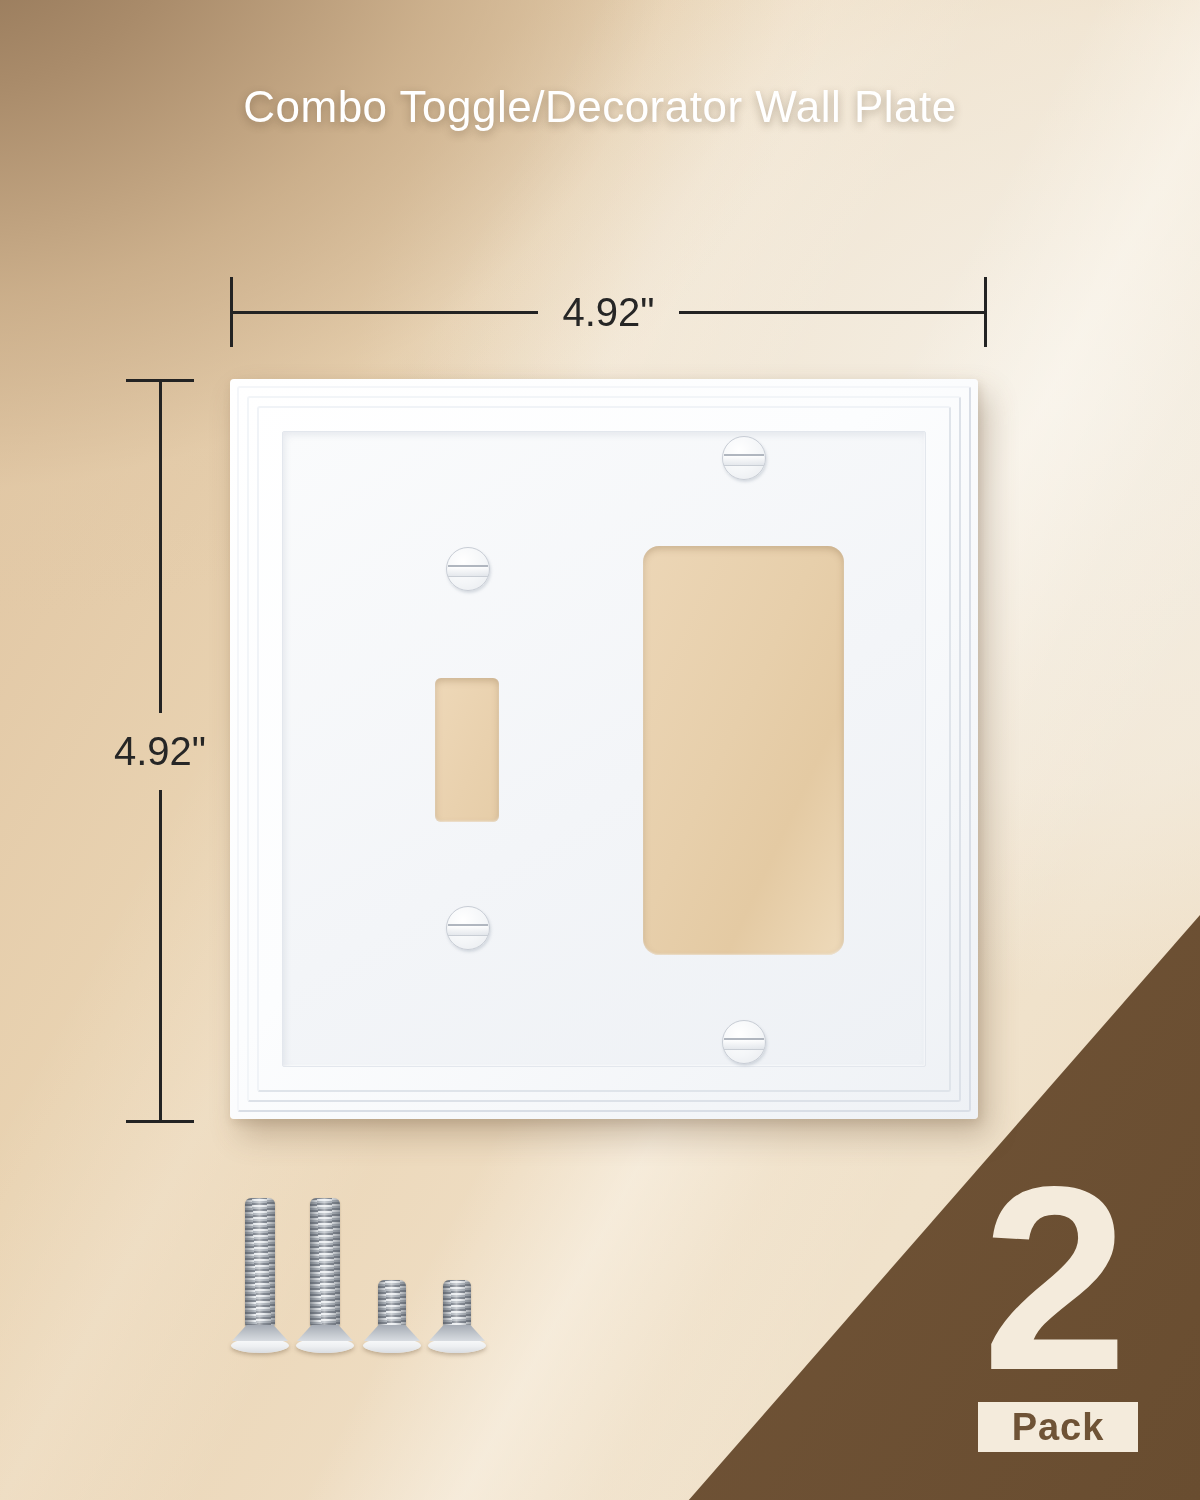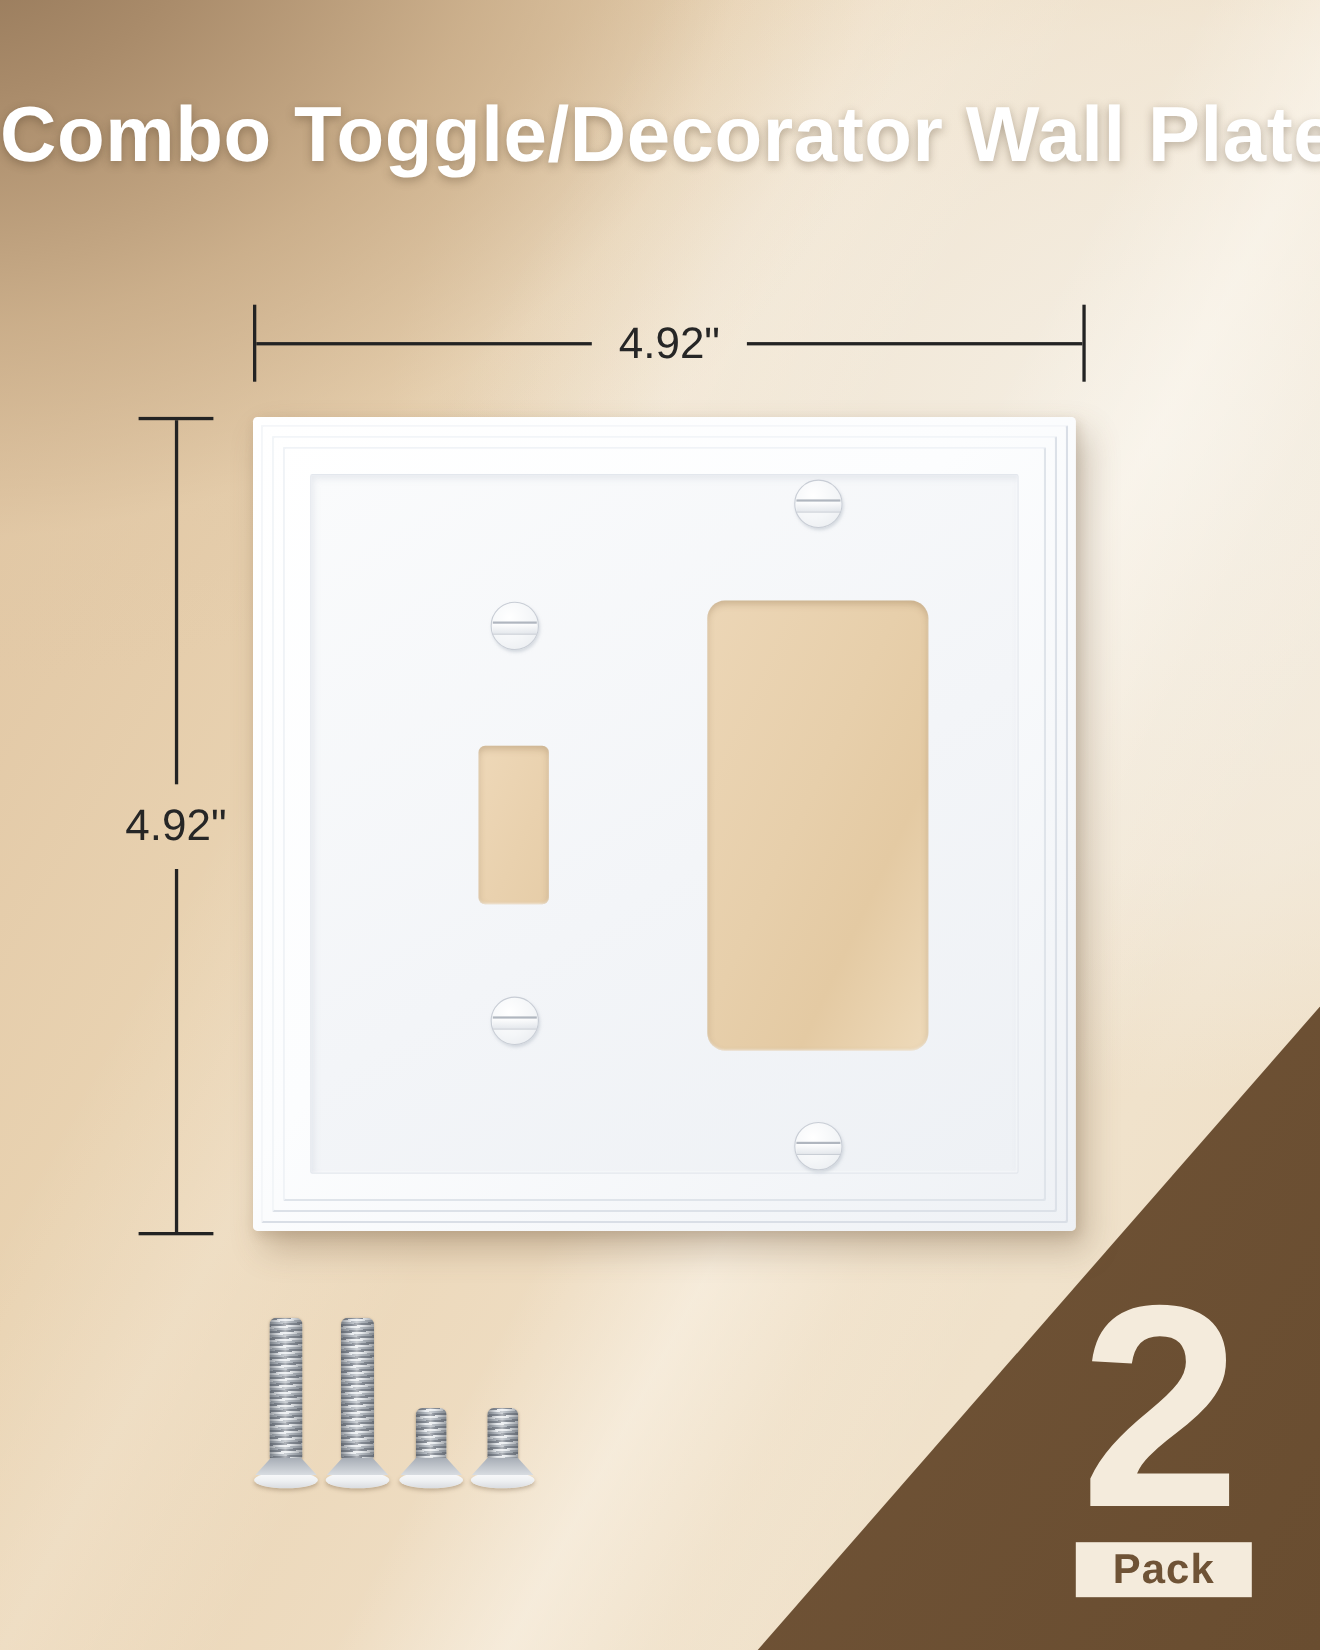--- a/index.html
+++ b/index.html
@@ -19,21 +19,21 @@
 
   #corner-triangle {
     position:absolute; inset:0;
     background: linear-gradient(300deg, #694d30 0%, #73563a 55%, #7d5f41 100%);
     clip-path: polygon(100% 61%, 100% 100%, 57.4% 100%);
   }
 
   #title {
     position:absolute; top:82px; left:0; width:100%;
     text-align:center;
-    font-size:71px; font-weight:bold; color:#ffffff;
+    font-size:44px; font-weight:normal; color:#ffffff;
     letter-spacing:0.5px;
     text-shadow: 0 3px 9px rgba(80,60,40,.38);
     white-space:nowrap;
   }
 
   
   .dim { position:absolute; color:#262626; }
   .dim .lbl { font-size:40px; color:#262626; white-space:nowrap; }
   #dim-width {
     left:230px; top:277px; width:757px; height:70px;

